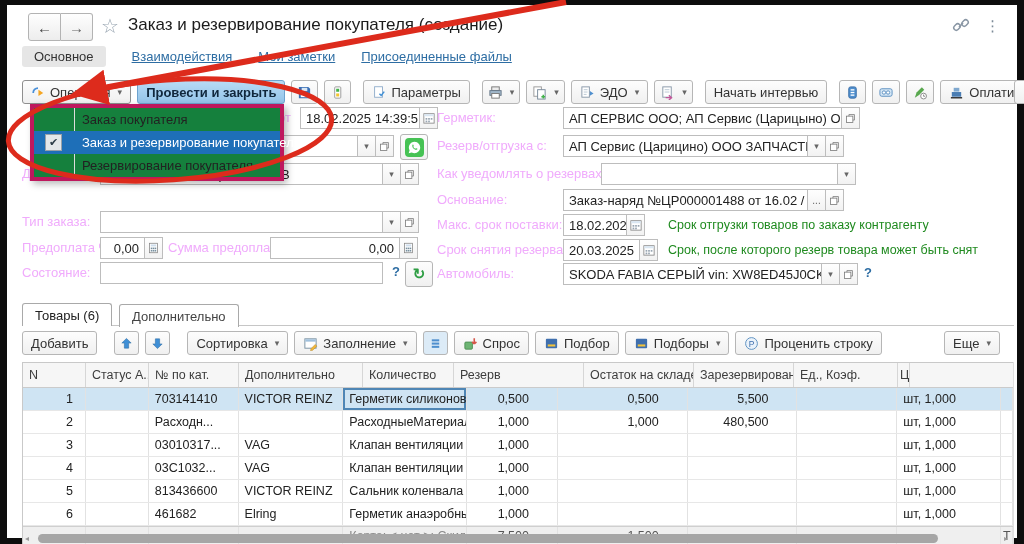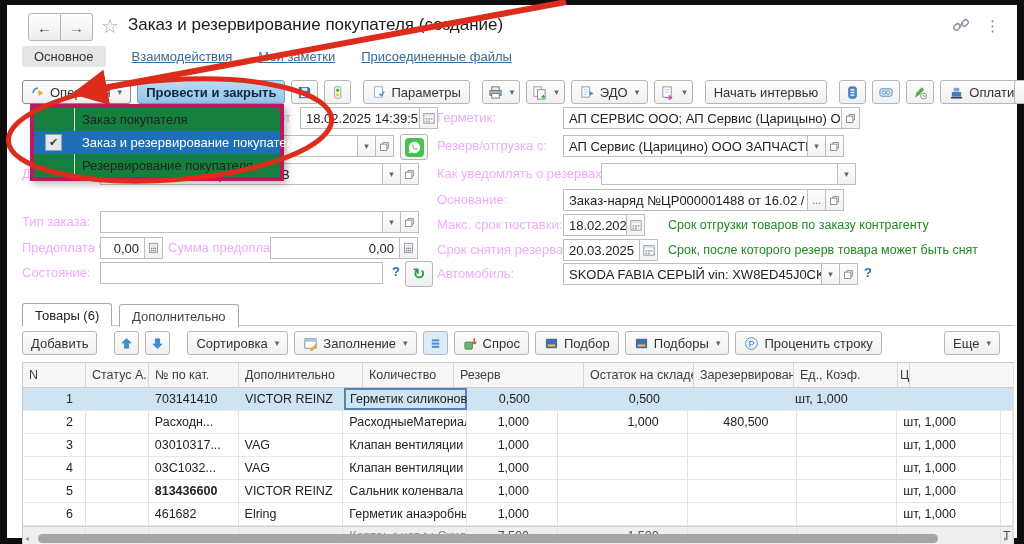--- a/index.html
+++ b/index.html
@@ -503,20 +503,21 @@
     </div>
 
     <div class="trow sel">
       <div class="tc n" style="width:63px;">1</div>
       <div class="tc" style="width:63px;"></div>
       <div class="tc" style="width:90px;">703141410</div>
       <div class="tc" style="width:105px;">VICTOR REINZ</div>
       <div class="tc focus-cell" style="width:124px;">Герметик силиконов...</div>
       <div class="tc num" style="width:91px;">0,500</div>
       <div class="tc num" style="width:130px;">0,500</div>
+      <div class="tc num" style="width:110px;">5,500</div>
       <div class="tc" style="width:100px;"></div>
       <div class="tc" style="width:104px;">шт, 1,000</div>
       <div class="tc" style="width:12px;padding:0 2px;"></div>
     </div>
 
     <div class="trow">
       <div class="tc n" style="width:63px;">2</div>
       <div class="tc" style="width:63px;"></div>
       <div class="tc" style="width:90px;">Расходн...</div>
       <div class="tc" style="width:105px;"></div>
@@ -553,21 +554,21 @@
       <div class="tc num" style="width:130px;"></div>
       <div class="tc num" style="width:110px;"></div>
       <div class="tc" style="width:100px;"></div>
       <div class="tc" style="width:104px;">шт, 1,000</div>
       <div class="tc" style="width:12px;padding:0 2px;"></div>
     </div>
 
     <div class="trow">
       <div class="tc n" style="width:63px;">5</div>
       <div class="tc" style="width:63px;"></div>
-      <div class="tc" style="width:90px;font-weight:bold;">813436600</div>
+      <div class="tc" style="width:90px;">813436600</div>
       <div class="tc" style="width:105px;">VICTOR REINZ</div>
       <div class="tc" style="width:124px;">Сальник коленвала п...</div>
       <div class="tc num" style="width:91px;">1,000</div>
       <div class="tc num" style="width:130px;"></div>
       <div class="tc num" style="width:110px;"></div>
       <div class="tc" style="width:100px;"></div>
       <div class="tc" style="width:104px;">шт, 1,000</div>
       <div class="tc" style="width:12px;padding:0 2px;"></div>
     </div>
 

